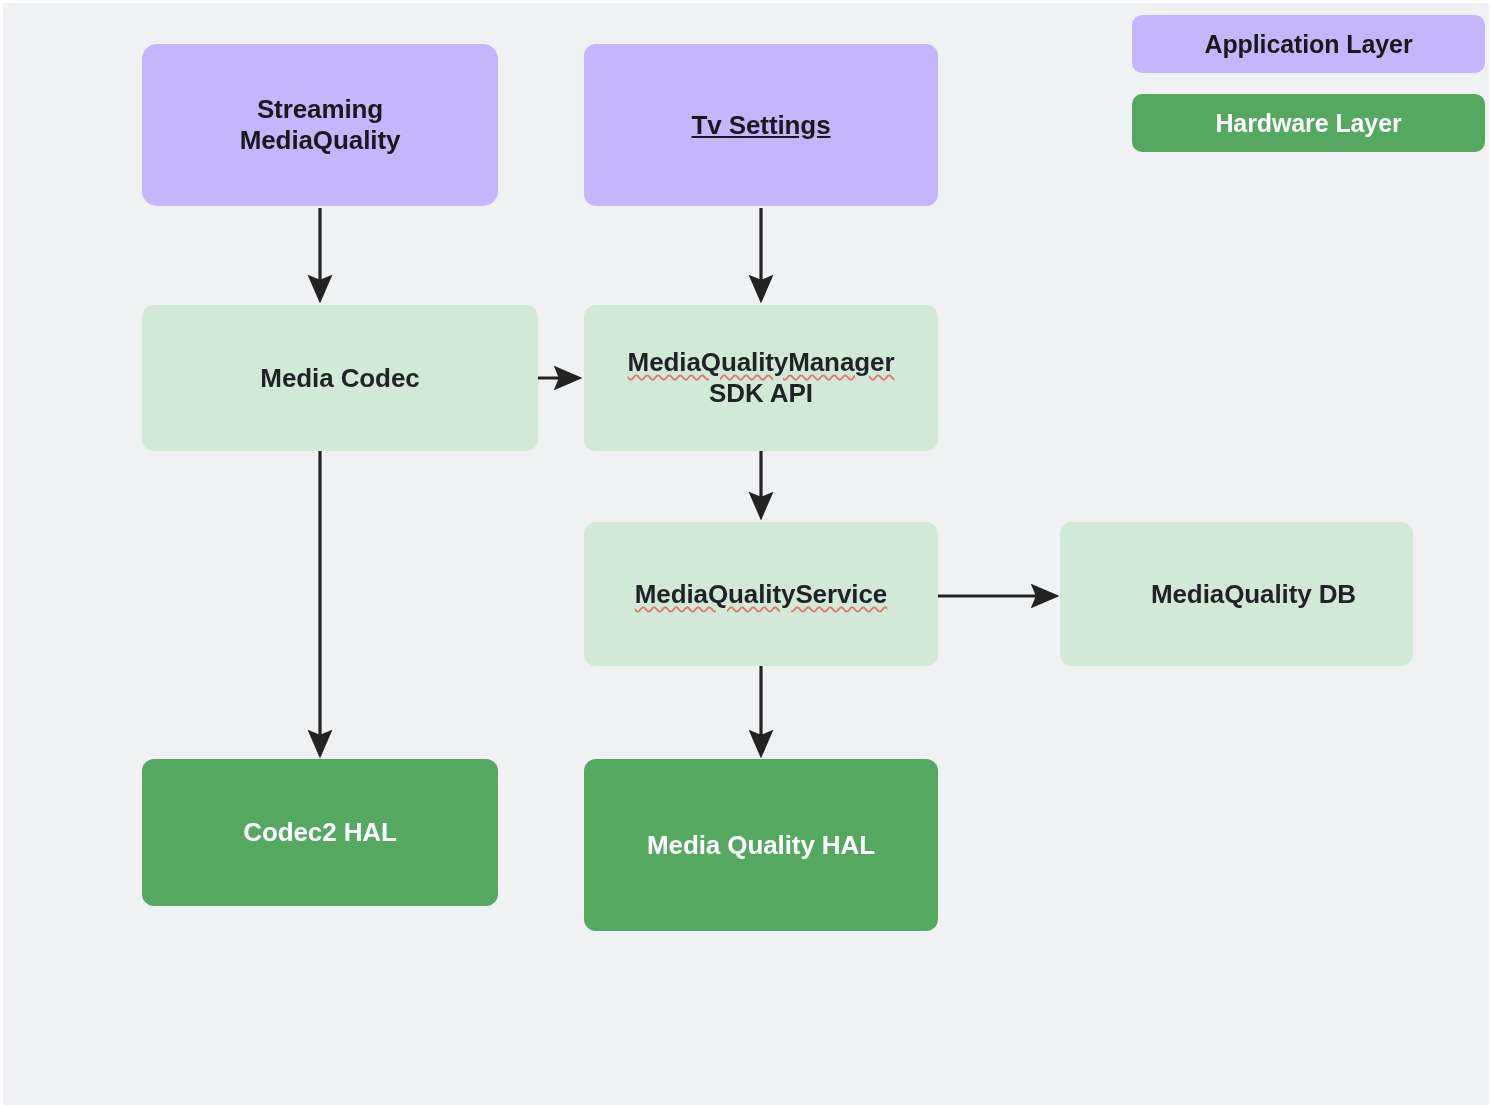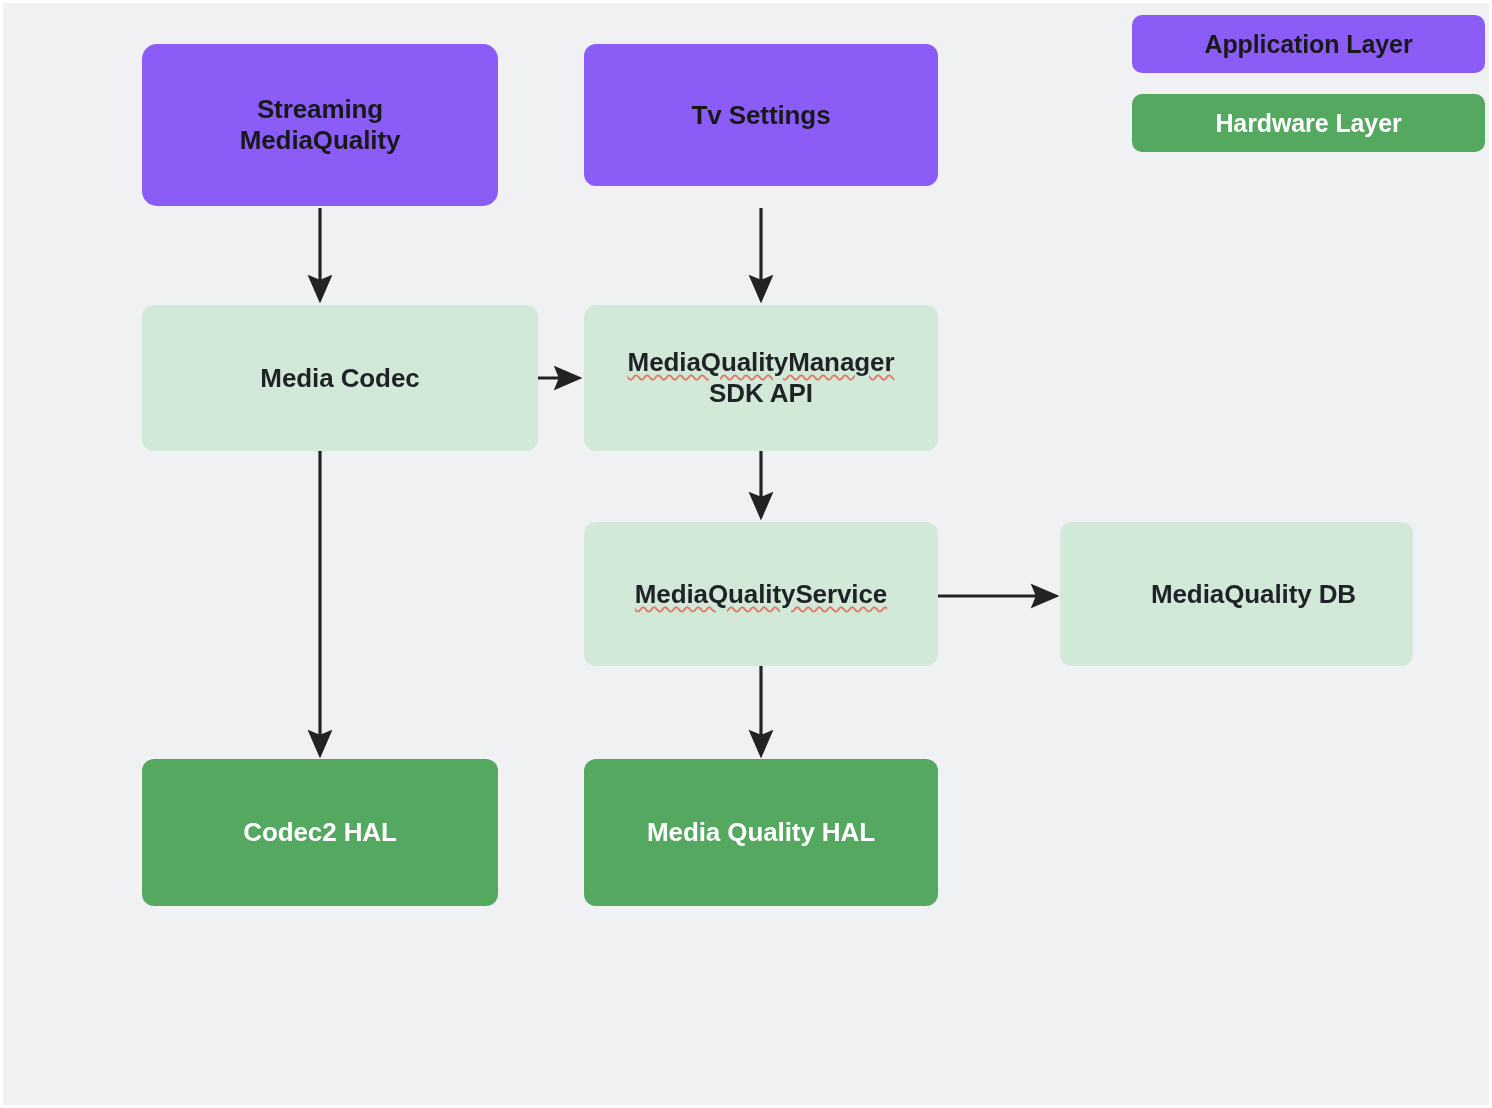--- a/index.html
+++ b/index.html
@@ -40,21 +40,21 @@
     border-radius: 12px;
     box-sizing: border-box;
     padding: 4px 10px;
     line-height: 1.18;
     letter-spacing: -0.1px;
   }
   .node .label {
     display: inline-block;
   }
   .layer-application {
-    background: #8b5cf6;
+    background: #c4b5fd;
     color: #18191b;
   }
   .layer-framework {
     background: #d3e9d7;
     color: #1f2226;
   }
   .layer-hardware {
     background: #54a860;
     color: #ffffff;
   }
@@ -116,21 +116,21 @@
 
     <line x1="935" y1="593" x2="1052" y2="593" stroke="#232323" stroke-width="3.2" marker-end="url(#arrowhead)"></line>
 
     <line x1="758" y1="663" x2="758" y2="751" stroke="#232323" stroke-width="3.2" marker-end="url(#arrowhead)"></line>
   </svg>
 
   <div class="node layer-application node-text" style="left:139px; top:41px; width:356px; height:162px;border-radius:15px;">
     <span class="label"><span>Streaming</span><br><span>MediaQuality</span></span>
   </div>
 
-  <div class="node layer-application node-text" style="left:581px; top:41px; width:354px; height:142px;">
+  <div class="node layer-application node-text" style="left:581px; top:41px; width:354px; height:162px;text-decoration:underline;">
     <span class="label">Tv Settings</span>
   </div>
 
   <div class="node layer-framework node-text" style="left:139px; top:302px; width:396px; height:146px;">
     <span class="label">Media Codec</span>
   </div>
 
   <div class="node layer-framework node-text" style="left:581px; top:519px; width:354px; height:144px;">
     <span class="label misspelled">MediaQualityService</span>
   </div>
@@ -140,21 +140,21 @@
   </div>
 
   <div class="node layer-framework node-text" style="left:1057px; top:519px; width:353px; height:144px;padding-left:44px;">
     <span class="label">MediaQuality DB</span>
   </div>
 
   <div class="node layer-hardware node-text" style="left:139px; top:756px; width:356px; height:147px;border-radius:12px;">
     <span class="label">Codec2 HAL</span>
   </div>
 
-  <div class="node layer-hardware node-text" style="left:581px; top:756px; width:354px; height:147px;">
+  <div class="node layer-hardware node-text" style="left:581px; top:756px; width:354px; height:172px;">
     <span class="label">Media Quality HAL</span>
   </div>
 
   <div id="legend">
     <div class="legend-item layer-application">
       <span>Application Layer</span>
     </div>
     <div class="legend-item layer-hardware">
       <span>Hardware Layer</span>
     </div>

